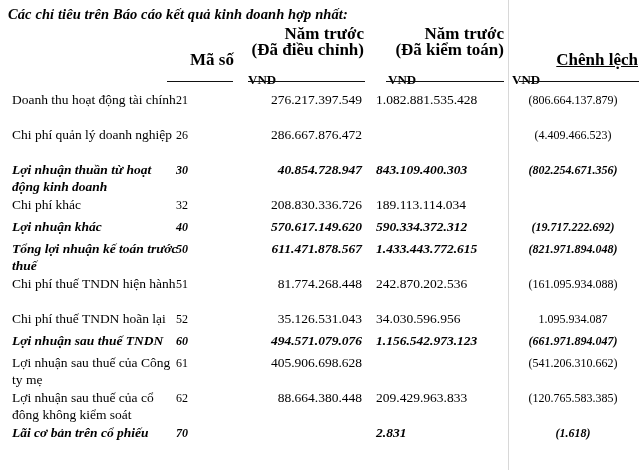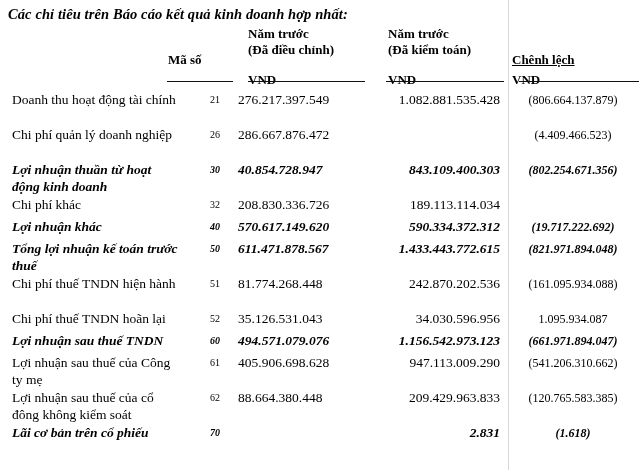--- a/index.html
+++ b/index.html
@@ -50,23 +50,23 @@
   .hdr {
     position: absolute;
     top: 26px;
     left: 0;
     width: 640px;
     height: 60px;
   }
   .hdr-cell {
     position: absolute;
     font-weight: bold;
-    font-size: 13px;
+    font-size: 17px;
     line-height: 15.5px;
-    text-align: left;
+    text-align: right;
   }
   .hdr-ma    { left: 168px; width: 66px; top: 26px; }
   .hdr-adj   { left: 248px; width: 116px; top: 0px; }
   .hdr-aud   { left: 388px; width: 116px; top: 0px; }
   .hdr-diff  { left: 512px; width: 126px; top: 26px; text-decoration: underline; }
 
   .hdr-vnd {
     position: absolute;
     font-weight: bold;
     font-size: 13px;
@@ -110,40 +110,40 @@
     top: 0;
     font-size: 13.5px;
     line-height: 16.5px;
     text-align: left;
   }
   .c-code {
     position: absolute;
     left: 176px;
     width: 44px;
     top: 0;
-    font-size: 10px;
-    line-height: 16.5px;
-    text-align: right;
+    font-size: 12px;
+    line-height: 16.5px;
+    text-align: left;
   }
   .c-num1 {
     position: absolute;
     left: 238px;
     width: 124px;
     top: 0;
     font-size: 13.5px;
     line-height: 16.5px;
+    text-align: right;
   }
   .c-num2 {
     position: absolute;
     left: 376px;
     width: 124px;
     top: 0;
     font-size: 13.5px;
     line-height: 16.5px;
-    text-align: right;
   }
   .c-num3 {
     position: absolute;
     left: 508px;
     width: 130px;
     top: 0;
     font-size: 12px;
     line-height: 16.5px;
     text-align: center;
   }
@@ -251,21 +251,20 @@
         <div class="c-label">Lợi nhuận sau thuế TNDN</div>
         <div class="c-code">60</div>
         <div class="c-num1">494.571.079.076</div>
         <div class="c-num2">1.156.542.973.123</div>
         <div class="c-num3">(661.971.894.047)</div>
       </div>
       <div class="row tall">
         <div class="c-label">Lợi nhuận sau thuế của Công ty mẹ</div>
         <div class="c-code">61</div>
         <div class="c-num1">405.906.698.628</div>
-        <div class="c-num2">947.113.009.290</div>
         <div class="c-num3">(541.206.310.662)</div>
       </div>
       <div class="row tall">
         <div class="c-label">Lợi nhuận sau thuế của cổ đông không kiểm soát</div>
         <div class="c-code">62</div>
         <div class="c-num1">88.664.380.448</div>
         <div class="c-num2">209.429.963.833</div>
         <div class="c-num3">(120.765.583.385)</div>
       </div>
       <div class="row short emph">

